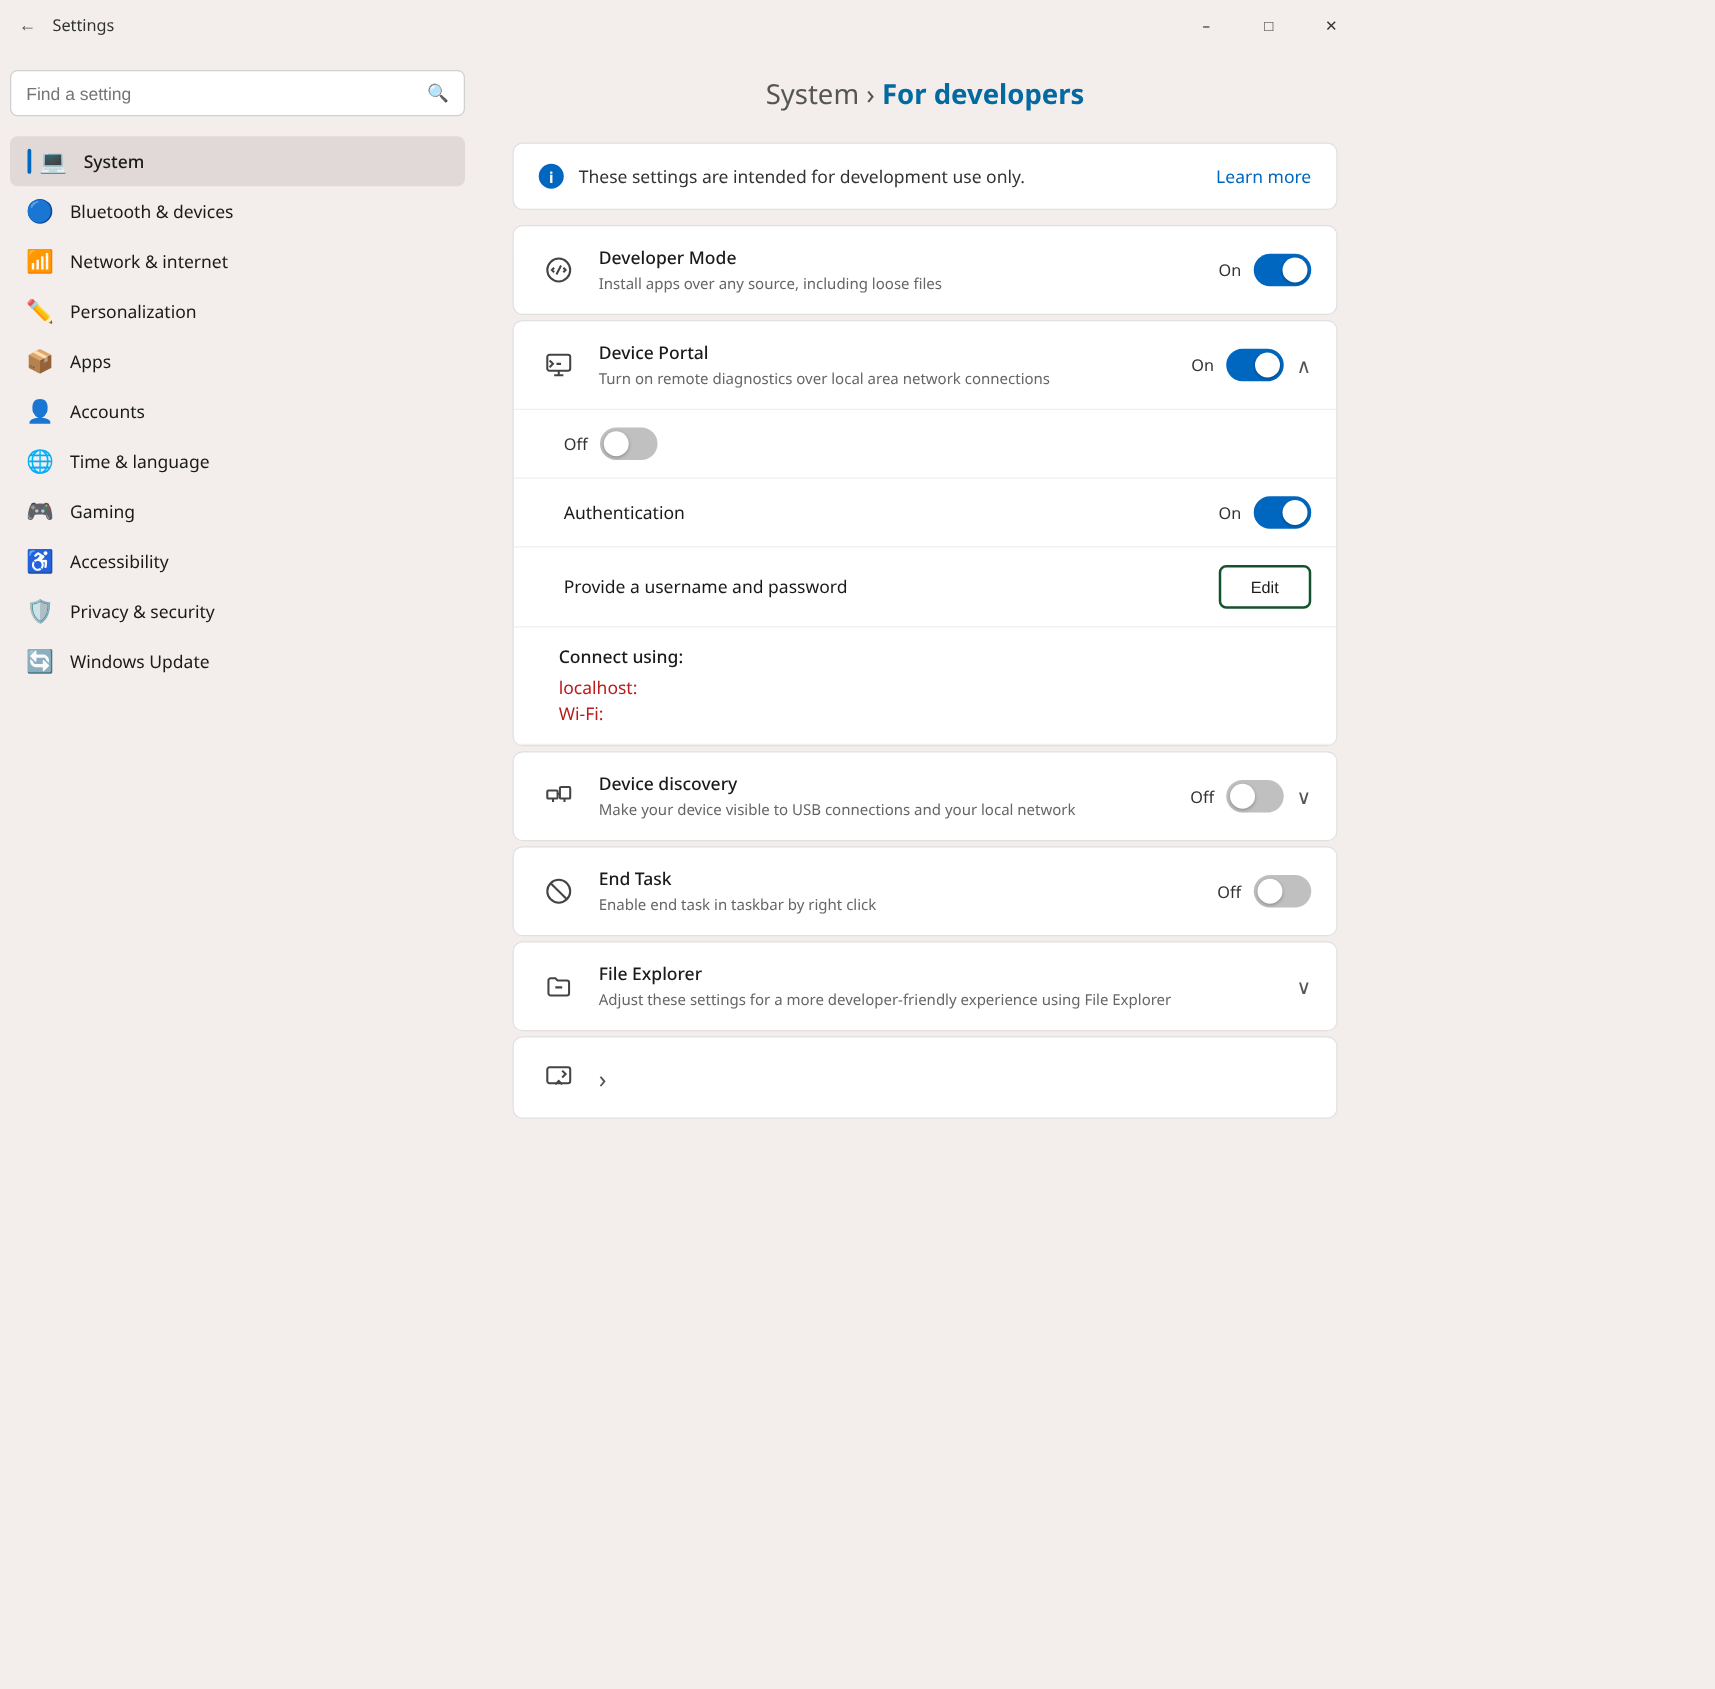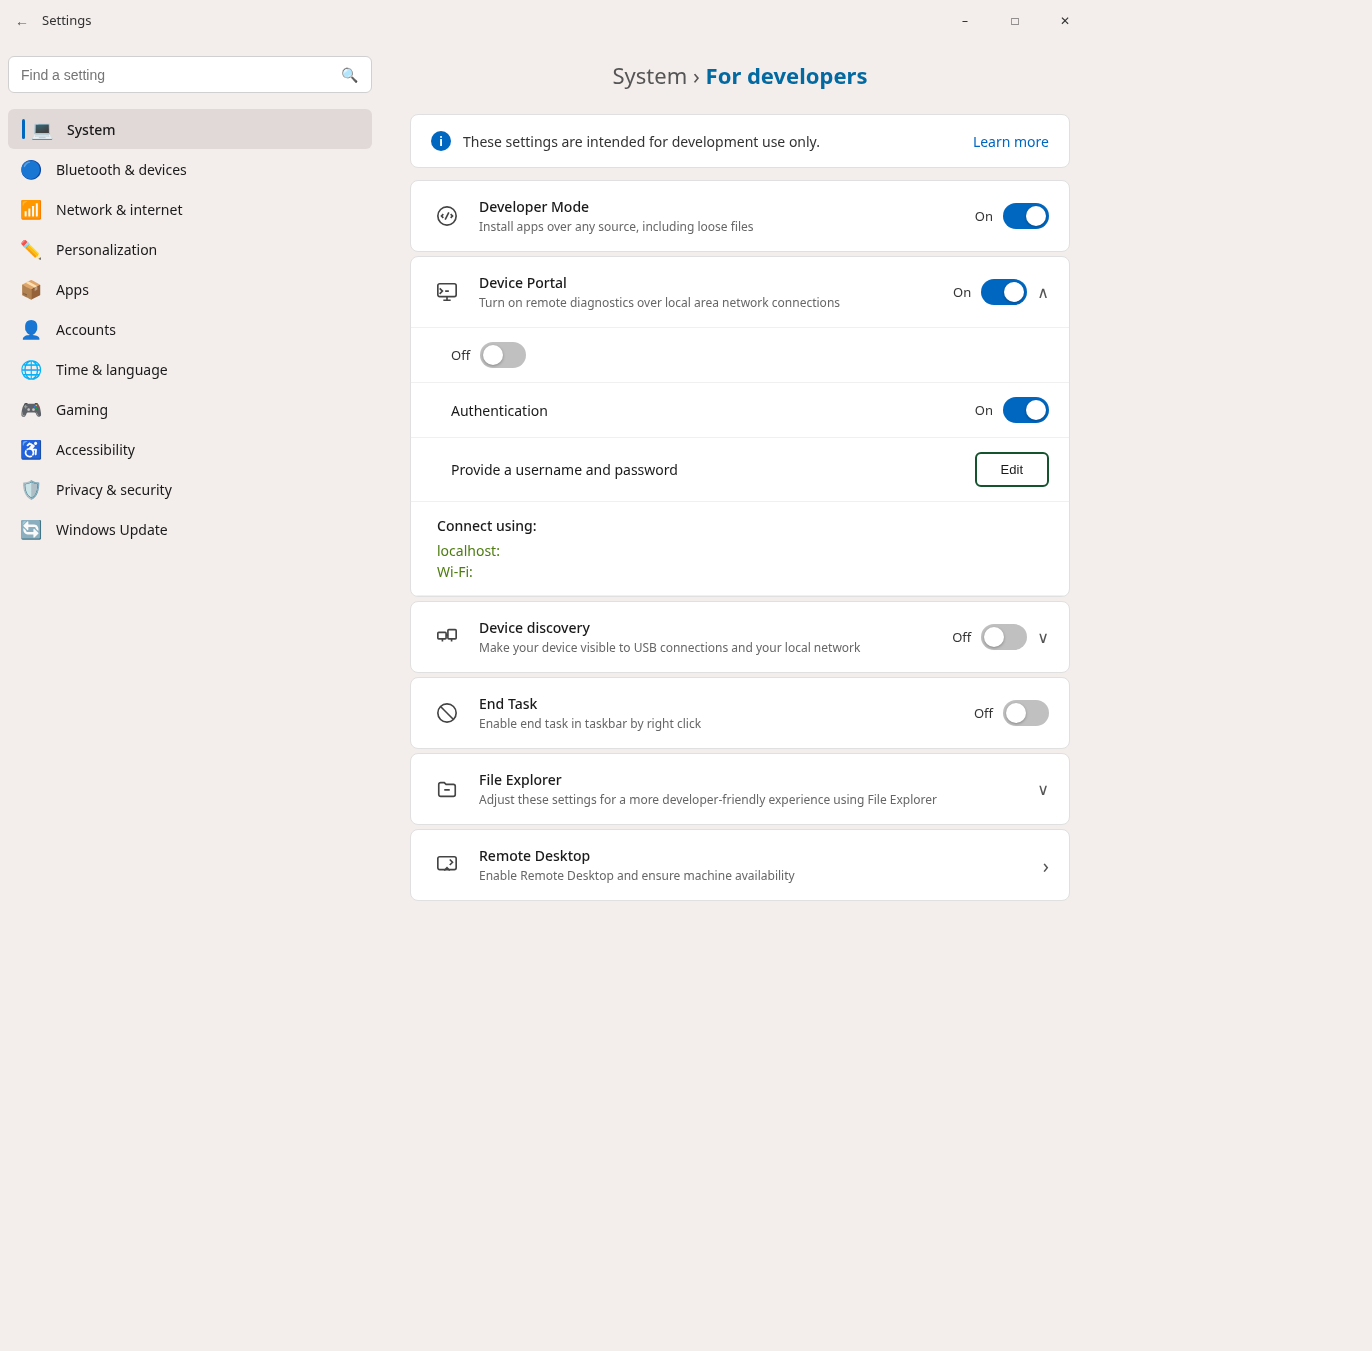--- a/index.html
+++ b/index.html
@@ -260,27 +260,27 @@
       background: white;
       border-radius: 6px;
       padding: 8px 24px;
       font-size: 13px;
       color: #1a1a1a;
       cursor: pointer;
     }
 
     
     .connect-section {
-      padding: 14px 20px 14px 26px;
+      padding: 14px 20px 14px 36px;
       font-size: 14px;
       color: #1a1a1a;
       border-bottom: 1px solid #f0f0f0;
     }
     .connect-label { font-weight: 500; margin-bottom: 6px; }
-    .connect-item { color: #4d7c0f; margin-top: 2px; }
+    .connect-item { color: #b91c1c; margin-top: 2px; }
 
     
     .content::-webkit-scrollbar { width: 6px; }
     .content::-webkit-scrollbar-track { background: transparent; }
     .content::-webkit-scrollbar-thumb { background: #ccc; border-radius: 3px; }
 
     
     .icon-svg { width: 22px; height: 22px; }
   </style>
 </head>
@@ -517,24 +517,20 @@
         </div>
         <div class="setting-card" style="margin-bottom: 4px;">
           <div class="setting-row">
             <div class="setting-row-icon">
               <svg class="icon-svg" viewBox="0 0 24 24" fill="none" stroke="#444" stroke-width="1.8">
                 <path d="M9 18l3-3 3 3"></path>
                 <path d="M15 6l3 3-3 3"></path>
                 <rect x="2" y="3" width="20" height="14" rx="2"></rect>
               </svg>
             </div>
-            <div class="setting-row-text">
-              <div class="setting-row-title">Remote Desktop</div>
-              <div class="setting-row-desc">Enable Remote Desktop and ensure machine availability</div>
-            </div>
             <div class="setting-row-right">
               <span class="chevron" style="font-size: 20px;">›</span>
             </div>
           </div>
         </div>
       </div>
   </div>
 </div>
 
 </body></html>

